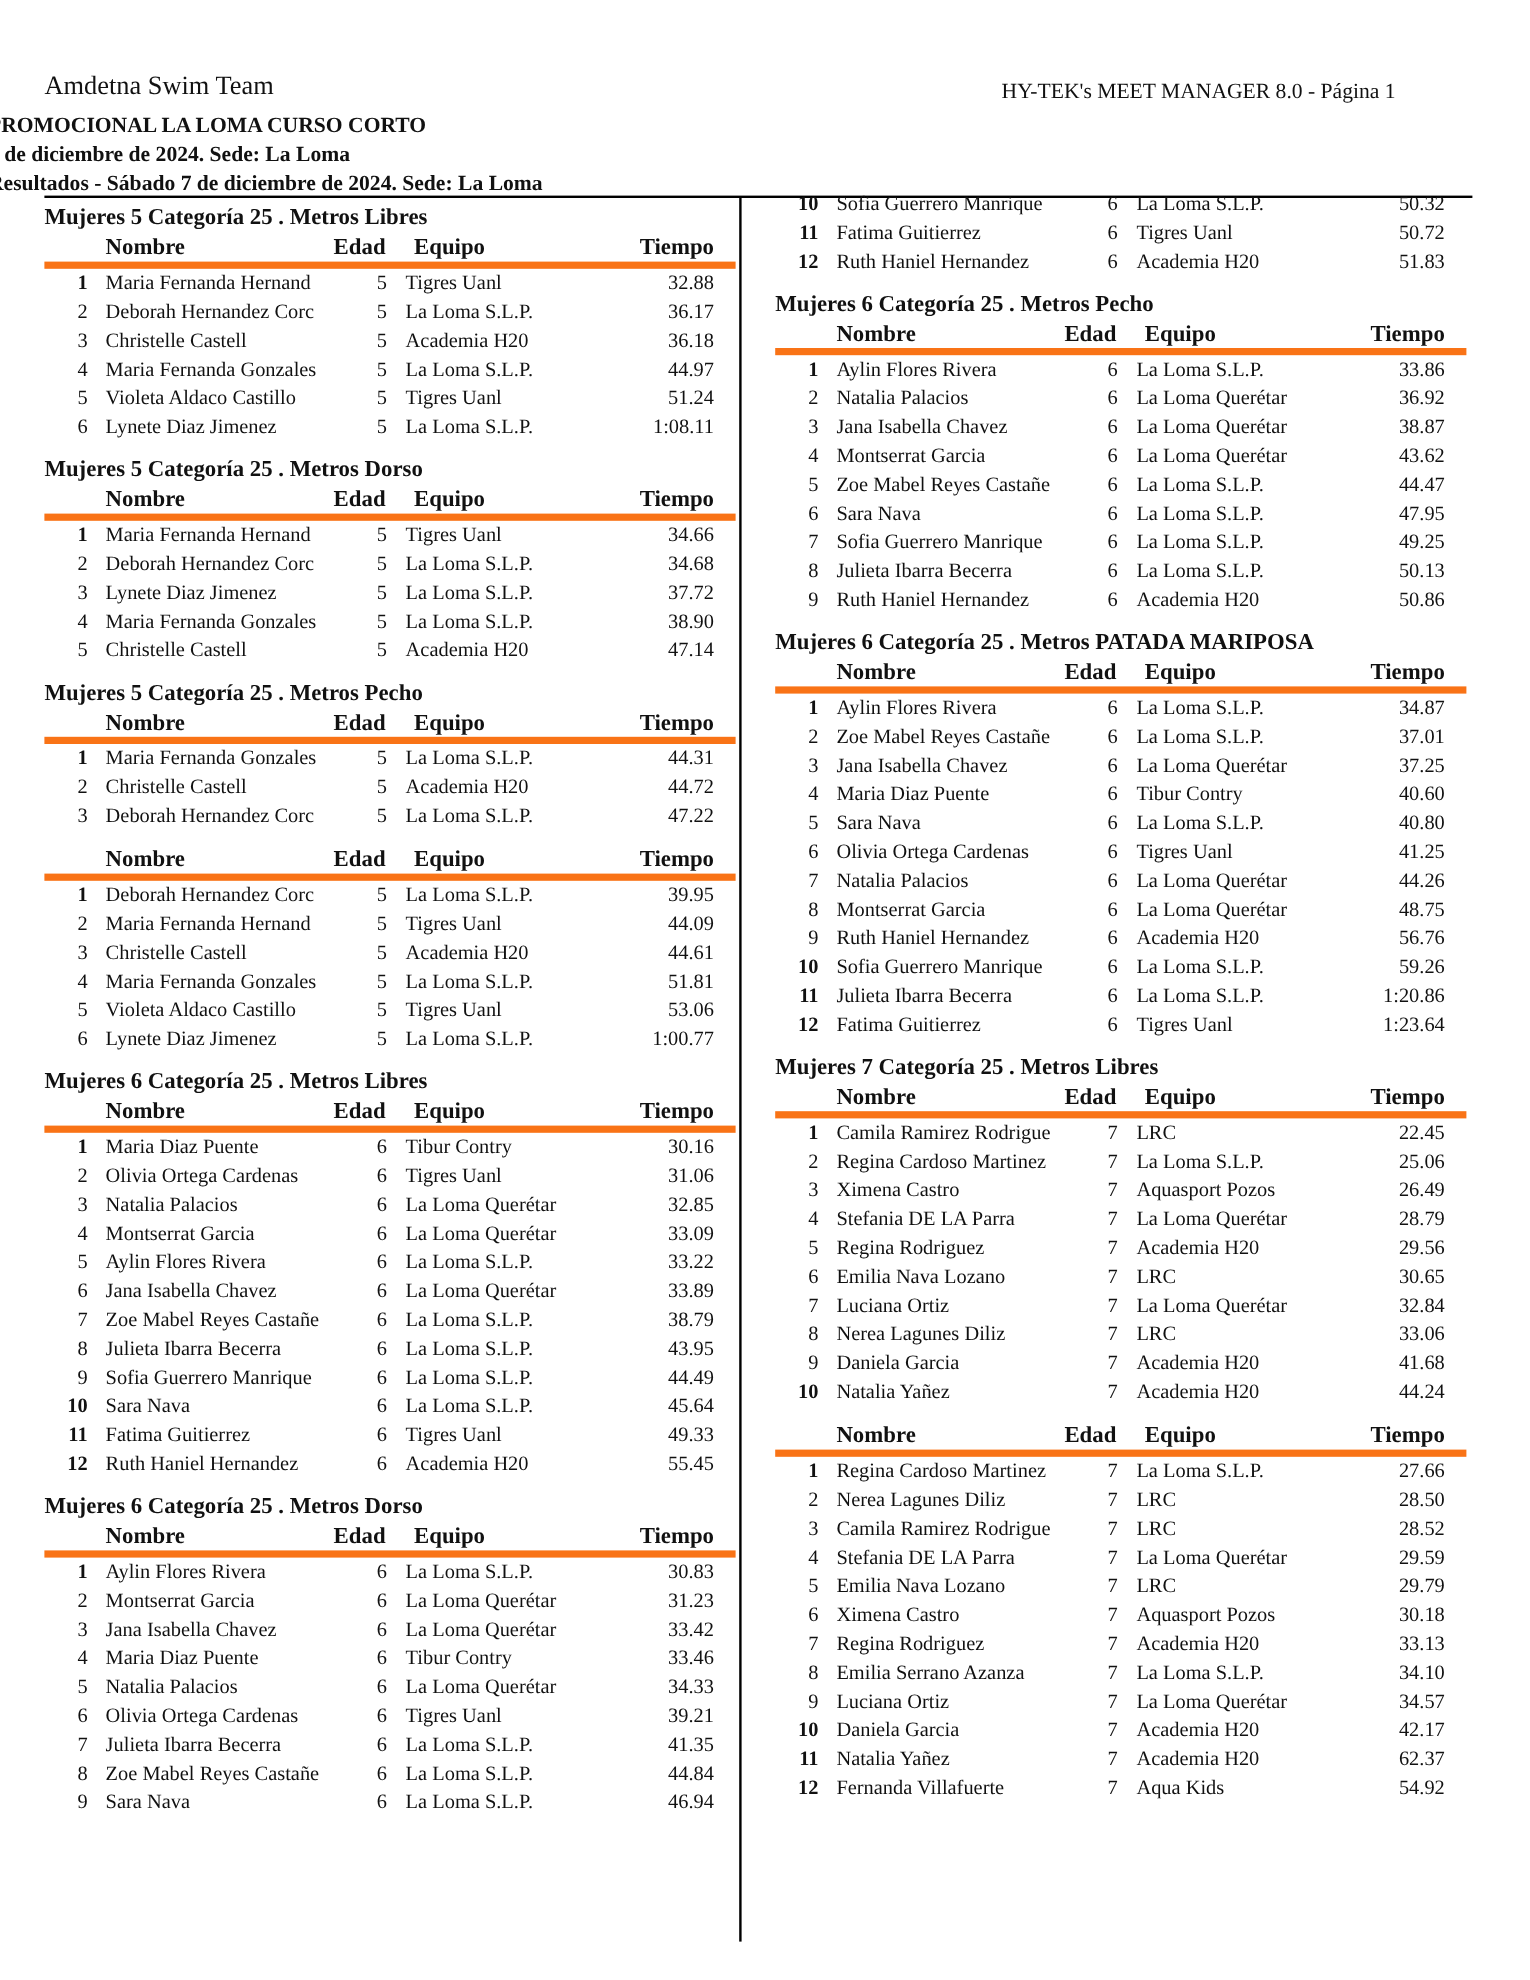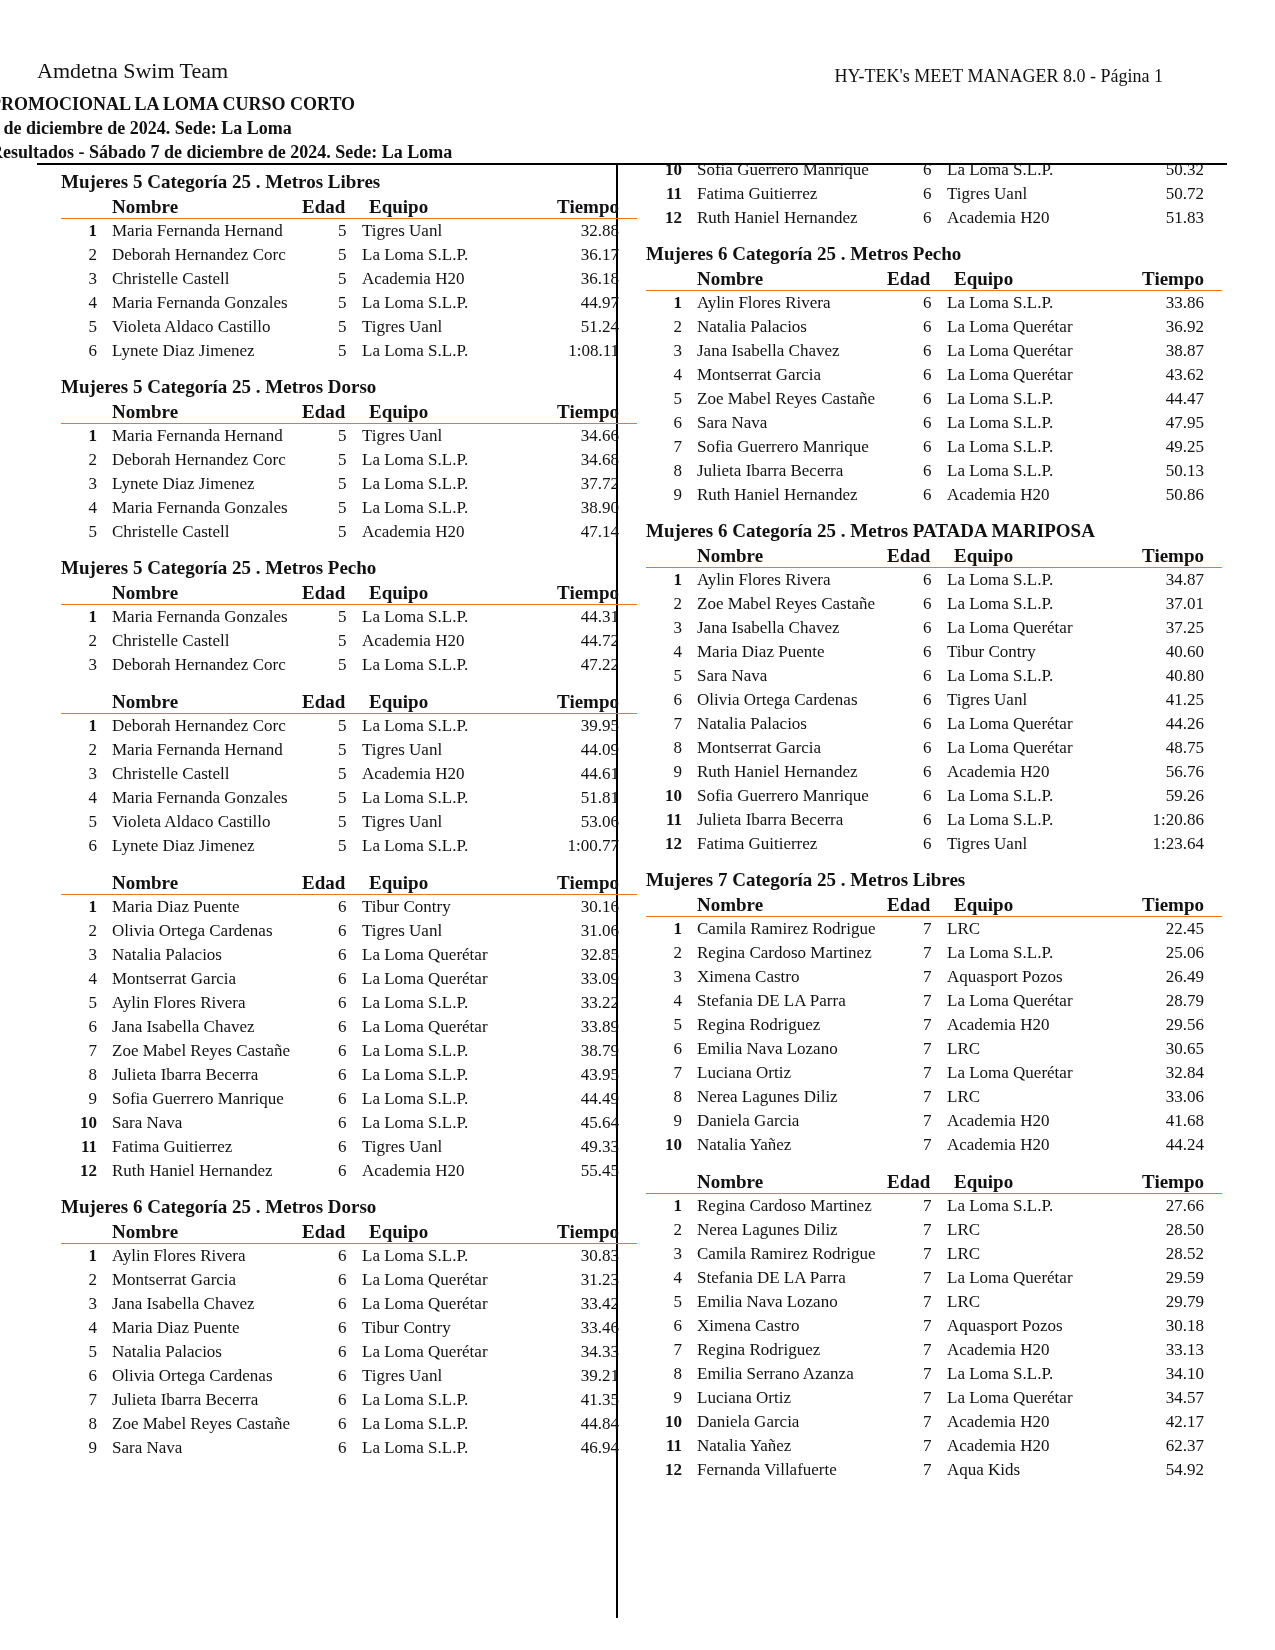--- a/index.html
+++ b/index.html
@@ -7,25 +7,25 @@
     width: 1275px; height: 1650px; position: relative; overflow: hidden;
     font-family: "Liberation Serif", "DejaVu Serif", serif; color: #111;
   }
   .hdr-left { position: absolute; left: 37px; top: 58px; font-size: 22px; }
   .hdr-right { position: absolute; right: 112px; top: 66px; font-size: 18px; }
   .title-block { position: absolute; left: 0; width: 1275px; top: 92px; text-align: left; font-weight: bold; font-size: 18px; line-height: 24px; }
   .title-block div { margin-left: -10px; }
   .top-rule { position: absolute; left: 37px; width: 1190px; top: 163px; height: 0; border-top: 2px solid #000; }
   .col-divider { position: absolute; left: 616px; top: 164px; width: 0; height: 1454px; border-left: 2px solid #000; }
   .col { position: absolute; top: 170px; width: 576px; }
-  .col.left { left: 37px; margin-left: 24px; }
+  .col.left { left: 37px; }
   .col.right { left: 646px; }
   .event { margin-bottom: 12px; }
   .event-title { font-weight: bold; font-size: 19px; line-height: 24px; height: 24px; white-space: nowrap; }
-  .thead { position: relative; height: 24px; border-bottom: 1px solid #f97316; font-weight: bold; font-size: 19px; line-height: 24px; width: 576px; }
+  .thead { position: relative; height: 24px; border-bottom: 6px solid #f97316; font-weight: bold; font-size: 19px; line-height: 24px; width: 576px; }
   .thead span { position: absolute; top: 1px; }
   .th-nombre { left: 51px; }
   .th-edad { left: 241px; }
   .th-equipo { left: 308px; }
   .th-tiempo { right: 18px; }
   .row { position: relative; height: 24px; font-size: 17px; line-height: 24px; white-space: nowrap; }
   .row span { position: absolute; top: 0; }
   .r-place { width: 36px; left: 0; text-align: right; }
   .r-place.bold { font-weight: bold; }
   .r-name { left: 51px; width: 200px; overflow: hidden; }
@@ -217,20 +217,21 @@
       </div>
       <div class="row">
         <span class="r-place">6</span>
         <span class="r-name">Lynete Diaz Jimenez</span>
         <span class="r-age">5</span>
         <span class="r-team">La Loma S.L.P.</span>
         <span class="r-time">1:00.77</span>
       </div>
     </div>
     <div class="event">
+      <div class="event-title">Mujeres 6 Categoría 25 . Metros Libres</div>
       <div class="thead">
         <span class="th-nombre">Nombre</span>
         <span class="th-edad">Edad</span>
         <span class="th-equipo">Equipo</span>
         <span class="th-tiempo">Tiempo</span>
       </div>
       <div class="row">
         <span class="r-place bold">1</span>
         <span class="r-name">Maria Diaz Puente</span>
         <span class="r-age">6</span>

